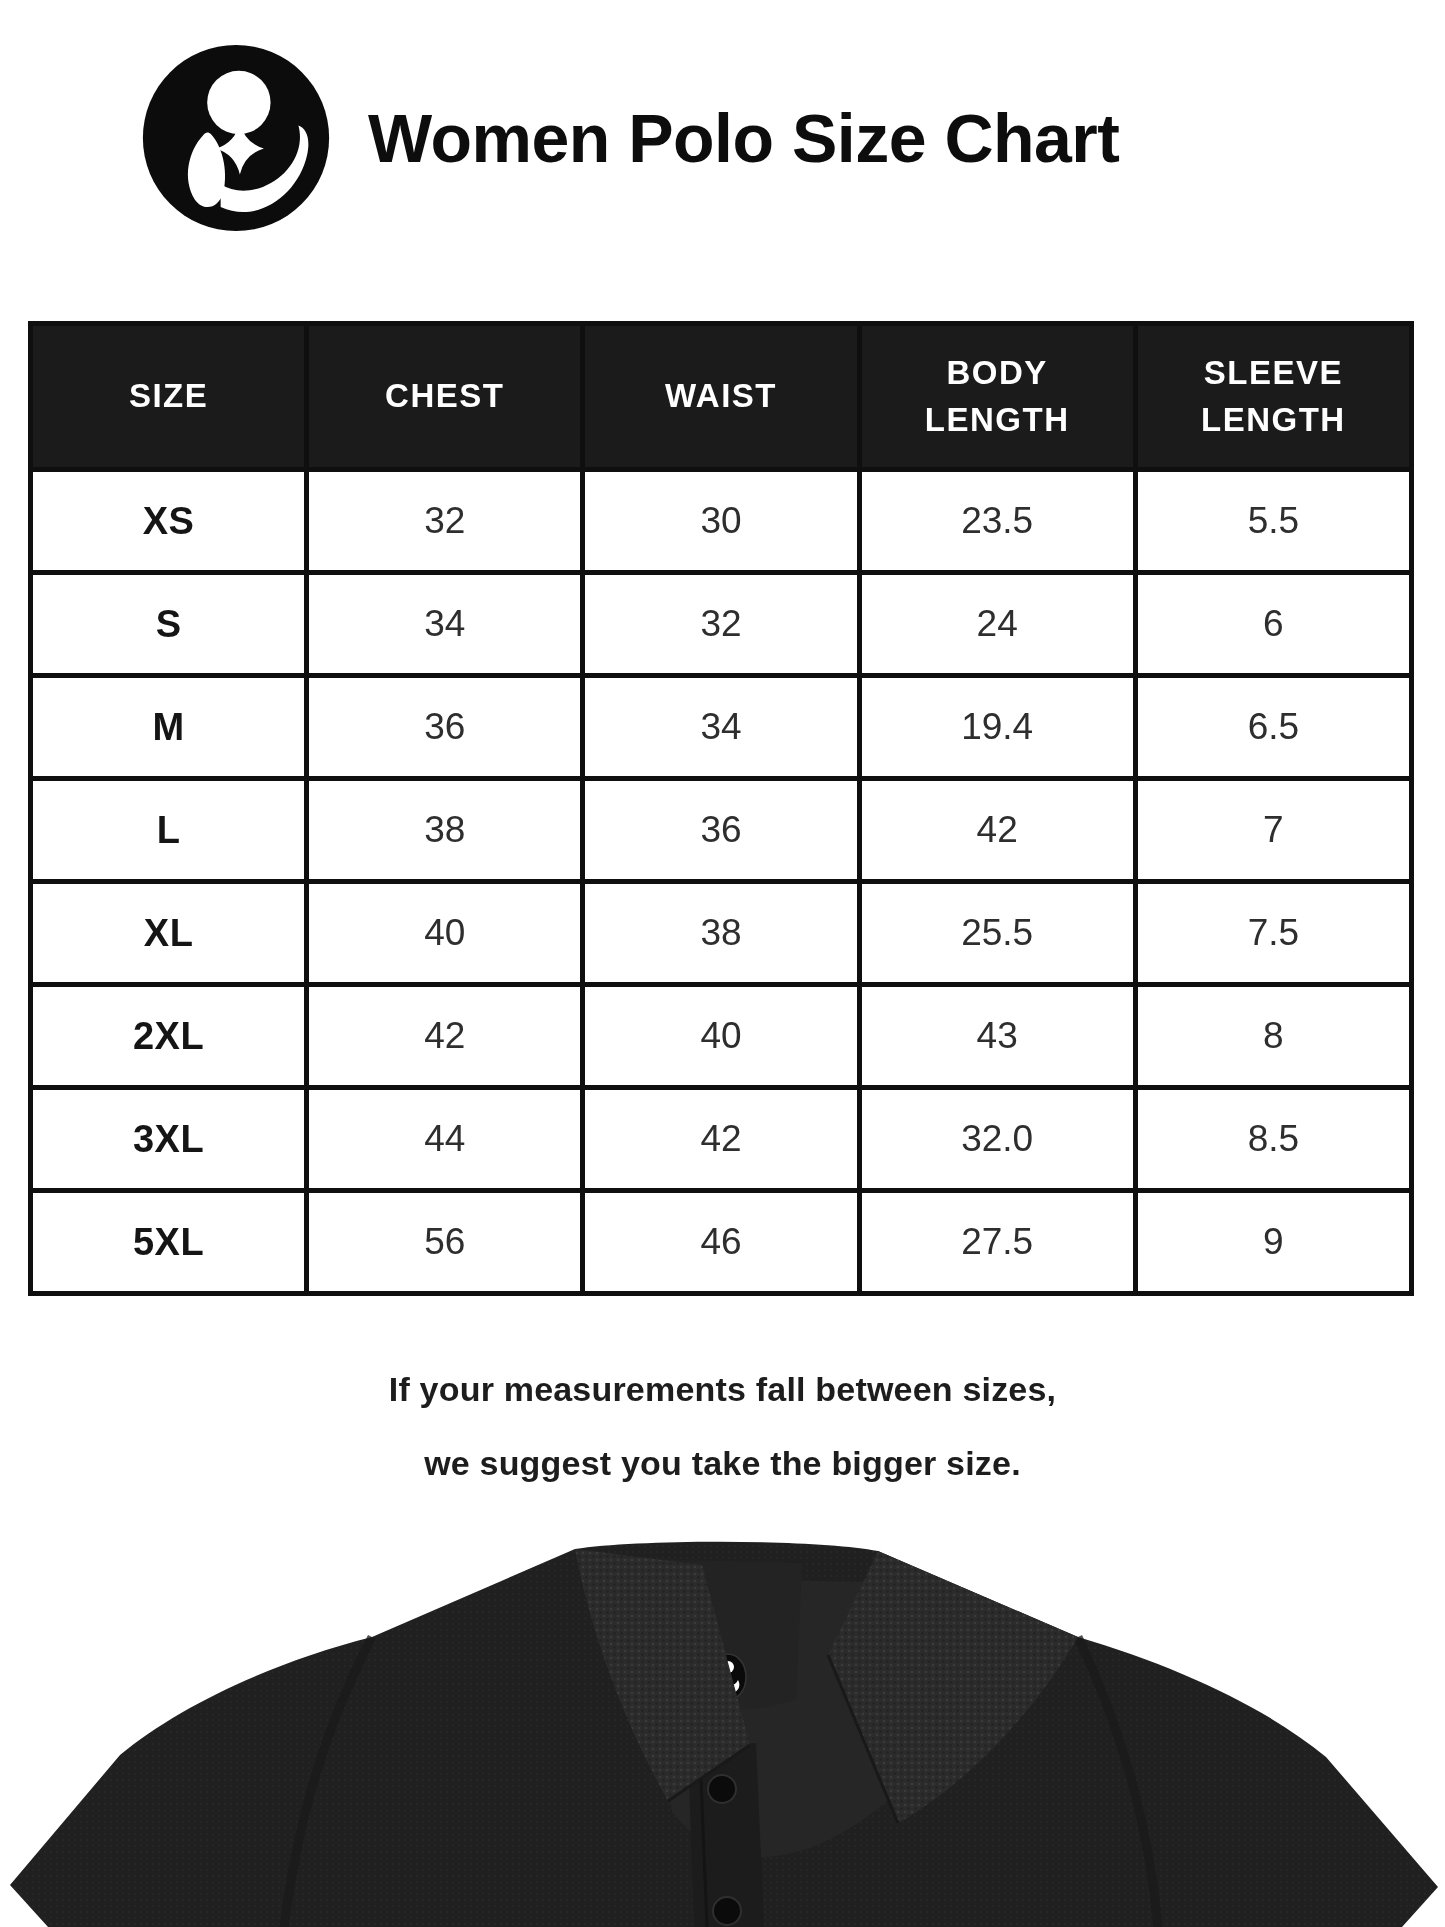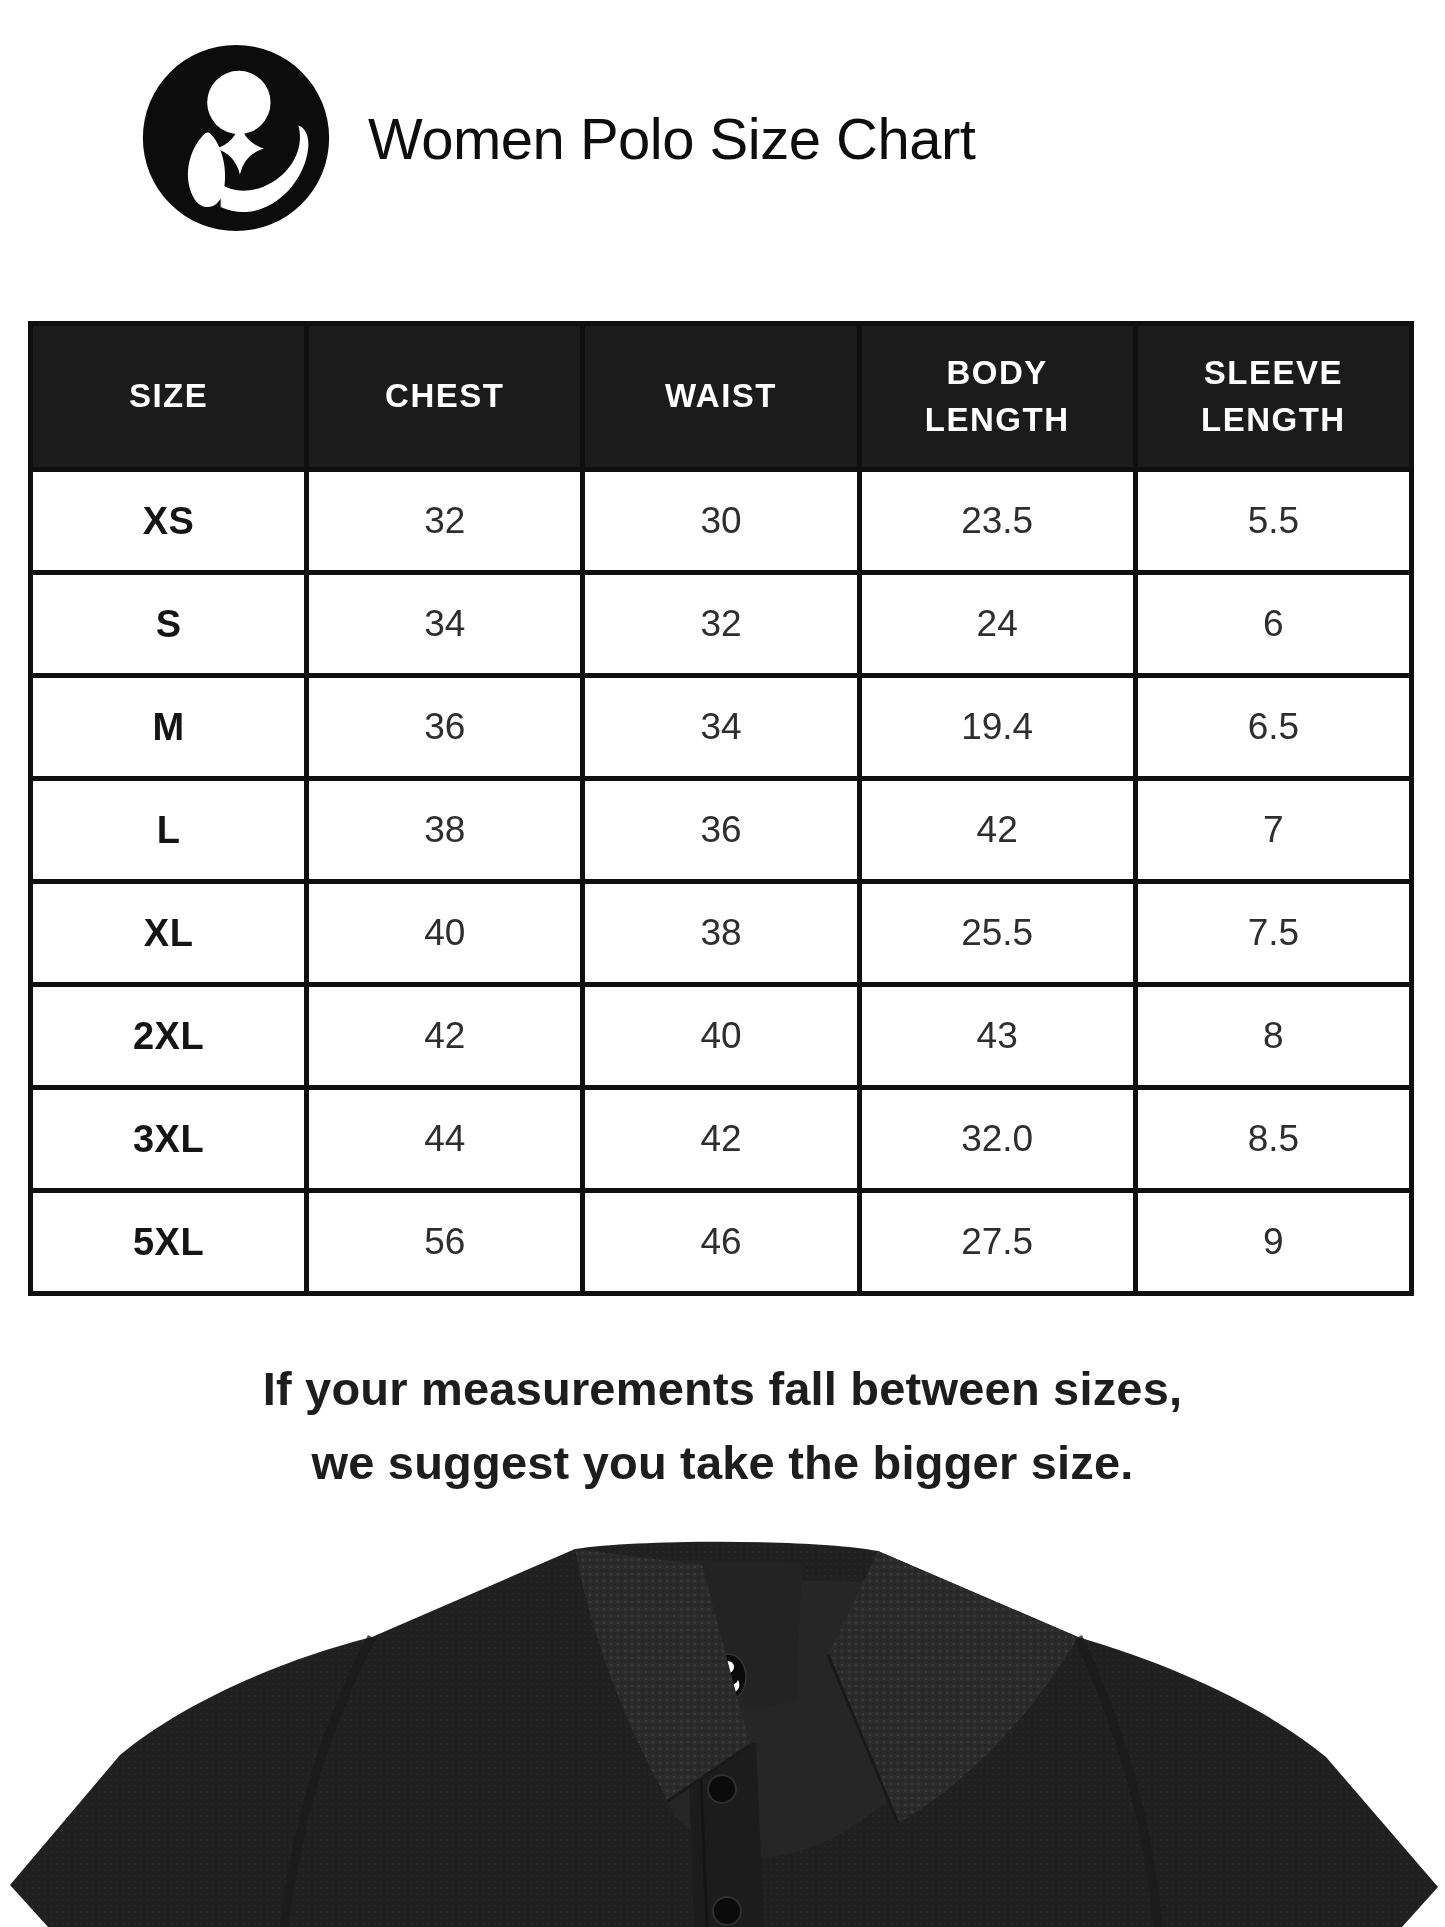--- a/index.html
+++ b/index.html
@@ -11,21 +11,21 @@
   }
   .page { position: absolute; inset: 0; width: 1445px; height: 1927px; background: #ffffff; }
 
   
   .brand-header {
     position: absolute; top: 42px; left: 140px; right: 60px;
     display: flex; align-items: center; gap: 36px;
   }
   .brand-logo { width: 192px; height: 192px; flex: 0 0 auto; }
   .page-title {
-    font-size: 58px; font-weight: 400; color: #0d0d0d;
+    font-size: 68px; font-weight: 700; color: #0d0d0d;
     letter-spacing: -0.5px; white-space: nowrap;
   }
 
   
   .table-wrap { position: absolute; top: 312px; left: 28px; width: 1386px; }
   table.size-table {
     width: 100%; border-collapse: collapse; table-layout: fixed;
     border: 5px solid #0f0f0f;
     margin-top: 9px;
   }
@@ -41,21 +41,21 @@
     font-size: 37px; font-weight: 400; color: #2e2e2e;
     background: #ffffff;
   }
   table.size-table td.size-cell {
     font-weight: 700; font-size: 38px; color: #151515; letter-spacing: 0.5px;
   }
 
   
   .fit-note {
     position: absolute; top: 1352px; left: 0; width: 1445px;
-    text-align: center; font-size: 47px; font-weight: 700;
+    text-align: center; font-size: 34px; font-weight: 700;
     color: #1d1d1d; line-height: 74px; letter-spacing: 0.2px;
   }
 
   
   .product-photo { position: absolute; top: 1537px; left: 0; width: 1445px; height: 390px; }
 </style>
 </head>
 <body>
 
 <div class="page">

